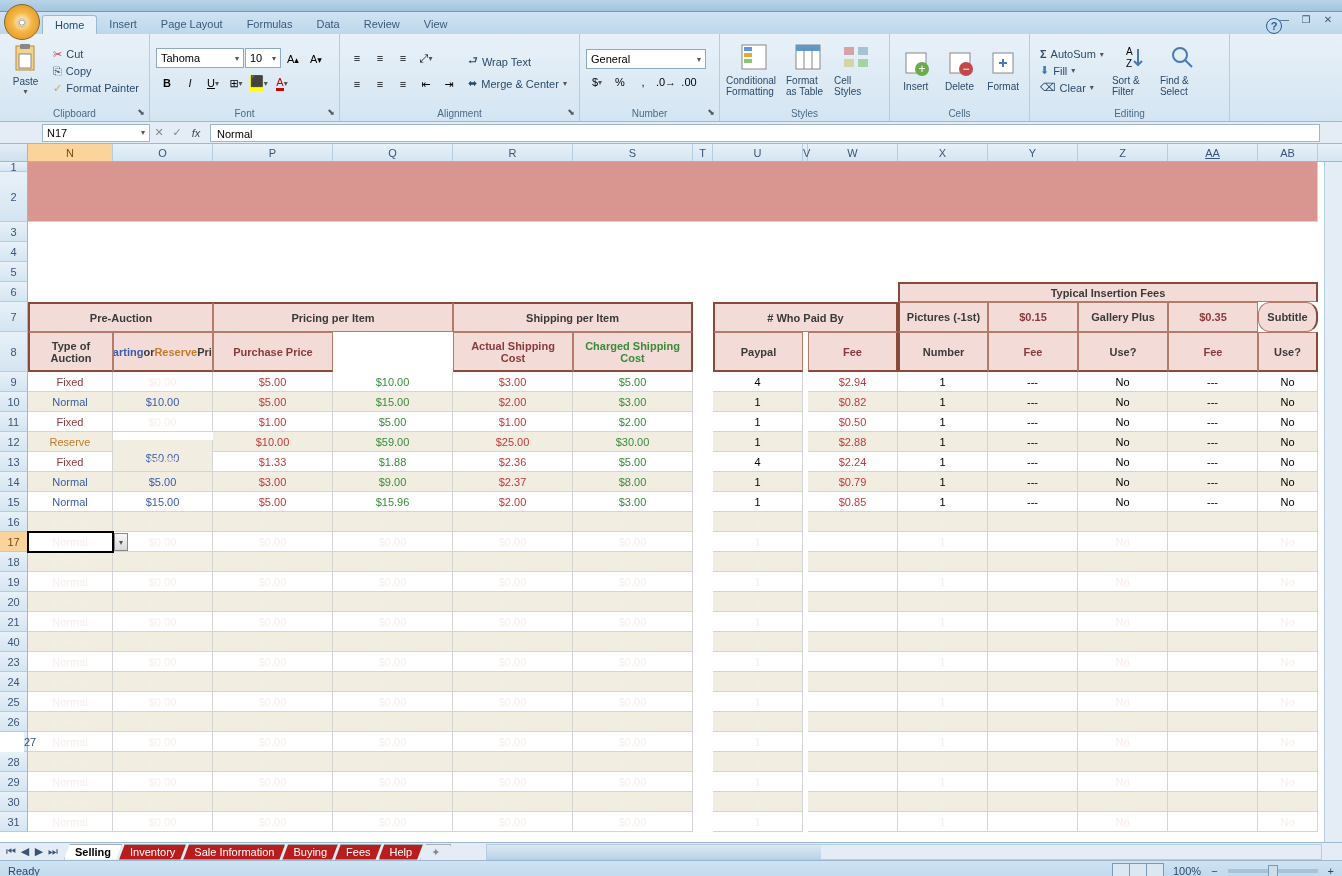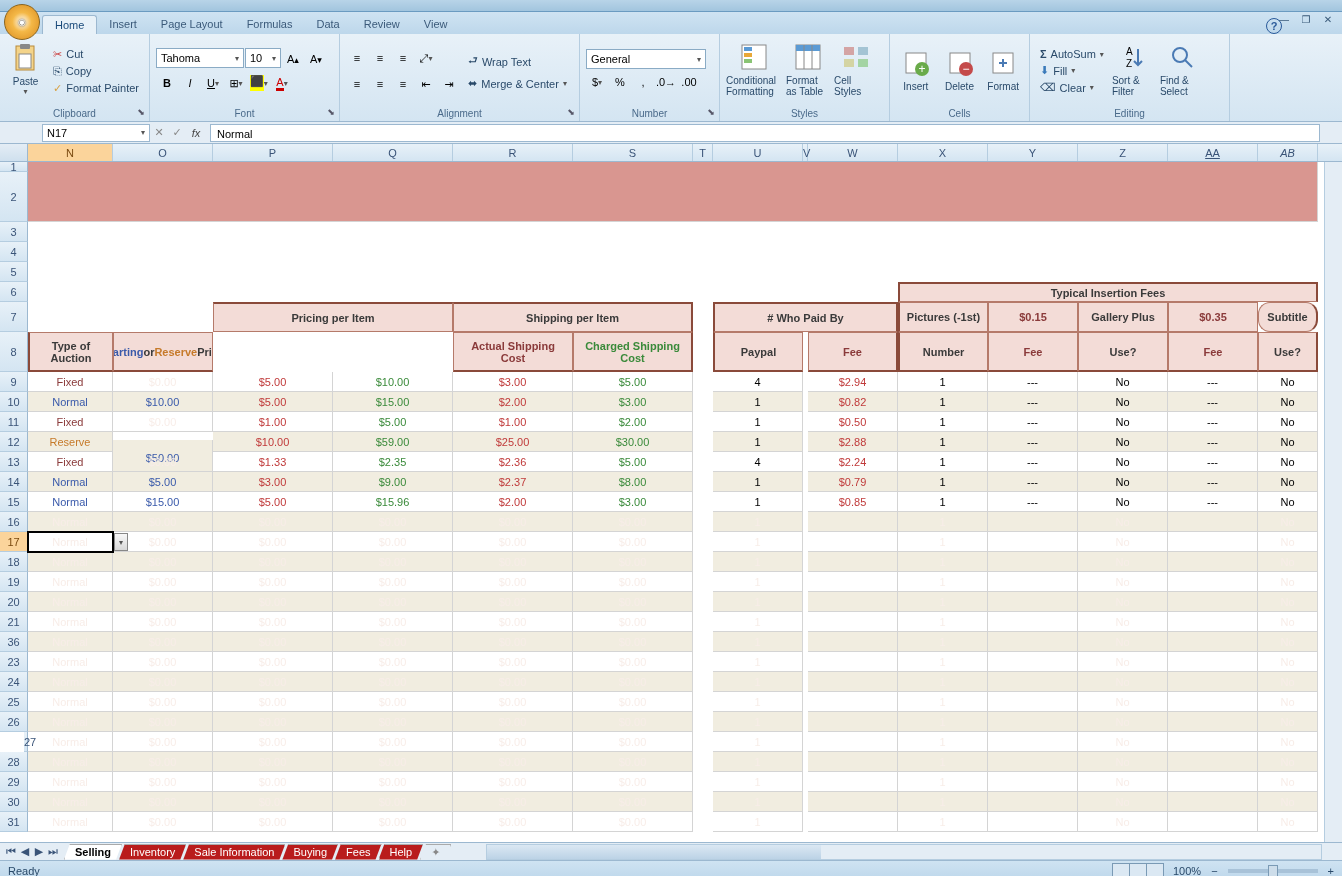--- a/index.html
+++ b/index.html
@@ -366,21 +366,21 @@
       <div class="colh" style="width: 120px;">R</div>
       <div class="colh" style="width: 120px;">S</div>
       <div class="colh" style="width: 20px;">T</div>
       <div class="colh" style="width: 90px;">U</div>
       <div class="colh" style="width: 5px;">V</div>
       <div class="colh" style="width: 90px;">W</div>
       <div class="colh" style="width: 90px;">X</div>
       <div class="colh" style="width: 90px;">Y</div>
       <div class="colh" style="width: 90px;">Z</div>
       <div class="colh" style="width: 90px; text-decoration: underline;">AA</div>
-      <div class="colh" style="width: 60px; font-style: italic;">AB</div>
+      <div class="colh" style="width: 60px;">AB</div>
     </div>
 </div>
 
 <div class="grid-wrap">
   <div class="grid">
     <div class="rowhdrs" id="rowhdrs">
         <div class="rowh" style="height: 10px; line-height: 10px;">1</div>
         <div class="rowh" style="height: 50px; line-height: 50px;">2</div>
         <div class="rowh" style="height: 20px; line-height: 20px;">3</div>
         <div class="rowh" style="height: 20px; line-height: 20px;">4</div>
@@ -394,50 +394,52 @@
         <div class="rowh" style="height: 20px; line-height: 20px;">12</div>
         <div class="rowh" style="height: 20px; line-height: 20px;">13</div>
         <div class="rowh" style="height: 20px; line-height: 20px;">14</div>
         <div class="rowh" style="height: 20px; line-height: 20px;">15</div>
         <div class="rowh" style="height: 20px; line-height: 20px;">16</div>
         <div class="rowh sel" style="height: 20px; line-height: 20px;">17</div>
         <div class="rowh" style="height: 20px; line-height: 20px;">18</div>
         <div class="rowh" style="height: 20px; line-height: 20px;">19</div>
         <div class="rowh" style="height: 20px; line-height: 20px;">20</div>
         <div class="rowh" style="height: 20px; line-height: 20px;">21</div>
-        <div class="rowh" style="height: 20px; line-height: 20px;">36</div>
+        <div class="rowh" style="height: 20px; line-height: 20px;">40</div>
         <div class="rowh" style="height: 20px; line-height: 20px;">23</div>
         <div class="rowh" style="height: 20px; line-height: 20px;">24</div>
         <div class="rowh" style="height: 20px; line-height: 20px;">25</div>
         <div class="rowh" style="height: 20px; line-height: 20px;">26</div>
         <div class="rowh" style="height: 20px; line-height: 20px; margin-left: 24px;">27</div>
         <div class="rowh" style="height: 20px; line-height: 20px;">28</div>
         <div class="rowh" style="height: 20px; line-height: 20px;">29</div>
         <div class="rowh" style="height: 20px; line-height: 20px;">30</div>
         <div class="rowh" style="height: 20px; line-height: 20px;">31</div>
       </div>
     <div class="cells" id="cells">
         <div class="cell pink-band" style="left: 0px; top: 0px; width: 1290px; height: 60px;"></div>
         <div class="cell hdr-cell b-thickT b-thickL b-thickR" style="left: 870px; top: 120px; width: 420px; height: 20px;">Typical Insertion Fees</div>
+        <div class="cell hdr-cell b-thickT b-thickL" style="left: 0px; top: 140px; width: 185px; height: 30px;">Pre-Auction</div>
         <div class="cell hdr-cell b-thickT" style="left: 185px; top: 140px; width: 240px; height: 30px;">Pricing per Item</div>
         <div class="cell hdr-cell b-thickT b-thickR" style="left: 425px; top: 140px; width: 240px; height: 30px;">Shipping per Item</div>
         <div class="cell hdr-cell b-thickT b-thickL b-thickR" style="left: 685px; top: 140px; width: 185px; height: 30px;"># Who Paid By</div>
         <div class="cell hdr-cell b-thickL" style="left: 870px; top: 140px; width: 90px; height: 30px;">Pictures (-1st)</div>
         <div class="cell hdr-cell c-maroon" style="left: 960px; top: 140px; width: 90px; height: 30px;">$0.15</div>
         <div class="cell hdr-cell" style="left: 1050px; top: 140px; width: 90px; height: 30px;">Gallery Plus</div>
         <div class="cell hdr-cell c-maroon" style="left: 1140px; top: 140px; width: 90px; height: 30px;">$0.35</div>
         <div class="cell hdr-cell b-thickR" style="left: 1230px; top: 140px; width: 60px; height: 30px; border-radius: 12px;">Subtitle</div>
         <div class="cell hdr-cell b-thickL b-thickB" style="left: 0px; top: 170px; width: 85px; height: 40px;">Type of Auction</div>
         <div class="cell hdr-cell b-thickB" style="left: 85px; top: 170px; width: 100px; height: 40px;">
           <span class="c-blue">Starting</span>
           <span> or </span>
           <br>
           <span class="c-orange">Reserve</span>
           <span> Price</span>
         </div>
+        <div class="cell hdr-cell c-maroon b-thickB" style="left: 185px; top: 170px; width: 120px; height: 40px;">Purchase Price</div>
         <div class="cell hdr-cell c-maroon b-thickB" style="left: 425px; top: 170px; width: 120px; height: 40px;">Actual Shipping Cost</div>
         <div class="cell hdr-cell c-green b-thickB b-thickR" style="left: 545px; top: 170px; width: 120px; height: 40px;">Charged Shipping Cost</div>
         <div class="cell hdr-cell b-thickB b-thickL" style="left: 685px; top: 170px; width: 90px; height: 40px;">Paypal</div>
         <div class="cell hdr-cell c-maroon b-thickB b-thickR" style="left: 780px; top: 170px; width: 90px; height: 40px;">Fee</div>
         <div class="cell hdr-cell b-thickB b-thickL" style="left: 870px; top: 170px; width: 90px; height: 40px;">Number</div>
         <div class="cell hdr-cell c-maroon b-thickB" style="left: 960px; top: 170px; width: 90px; height: 40px;">Fee</div>
         <div class="cell hdr-cell b-thickB" style="left: 1050px; top: 170px; width: 90px; height: 40px;">Use?</div>
         <div class="cell hdr-cell c-maroon b-thickB" style="left: 1140px; top: 170px; width: 90px; height: 40px;">Fee</div>
         <div class="cell hdr-cell b-thickB b-thickR" style="left: 1230px; top: 170px; width: 60px; height: 40px;">Use?</div>
         <div class="cell txt-center c-maroon" style="left: 0px; top: 210px; width: 85px; height: 20px;">Fixed</div>
@@ -488,21 +490,21 @@
         <div class="cell data-alt txt-center" style="left: 685px; top: 270px; width: 90px; height: 20px;">1</div>
         <div class="cell data-alt txt-center c-red" style="left: 780px; top: 270px; width: 90px; height: 20px;">$2.88</div>
         <div class="cell data-alt txt-center" style="left: 870px; top: 270px; width: 90px; height: 20px;">1</div>
         <div class="cell data-alt txt-center" style="left: 960px; top: 270px; width: 90px; height: 20px;">---</div>
         <div class="cell data-alt txt-center" style="left: 1050px; top: 270px; width: 90px; height: 20px;">No</div>
         <div class="cell data-alt txt-center" style="left: 1140px; top: 270px; width: 90px; height: 20px;">---</div>
         <div class="cell data-alt txt-center" style="left: 1230px; top: 270px; width: 60px; height: 20px;">No</div>
         <div class="cell txt-center c-maroon" style="left: 0px; top: 290px; width: 85px; height: 20px;">Fixed</div>
         <div class="cell txt-center c-faded" style="left: 85px; top: 290px; width: 100px; height: 20px;">$0.00</div>
         <div class="cell txt-center c-red" style="left: 185px; top: 290px; width: 120px; height: 20px;">$1.33</div>
-        <div class="cell txt-center c-green" style="left: 305px; top: 290px; width: 120px; height: 20px;">$2.35</div>
+        <div class="cell txt-center c-green" style="left: 305px; top: 290px; width: 120px; height: 20px;">$1.88</div>
         <div class="cell txt-center c-red" style="left: 425px; top: 290px; width: 120px; height: 20px;">$2.36</div>
         <div class="cell txt-center c-green" style="left: 545px; top: 290px; width: 120px; height: 20px;">$5.00</div>
         <div class="cell txt-center" style="left: 685px; top: 290px; width: 90px; height: 20px;">4</div>
         <div class="cell txt-center c-red" style="left: 780px; top: 290px; width: 90px; height: 20px;">$2.24</div>
         <div class="cell txt-center" style="left: 870px; top: 290px; width: 90px; height: 20px;">1</div>
         <div class="cell txt-center" style="left: 960px; top: 290px; width: 90px; height: 20px;">---</div>
         <div class="cell txt-center" style="left: 1050px; top: 290px; width: 90px; height: 20px;">No</div>
         <div class="cell txt-center" style="left: 1140px; top: 290px; width: 90px; height: 20px;">---</div>
         <div class="cell txt-center" style="left: 1230px; top: 290px; width: 60px; height: 20px;">No</div>
         <div class="cell data-alt txt-center c-blue" style="left: 0px; top: 310px; width: 85px; height: 20px;">Normal</div>

